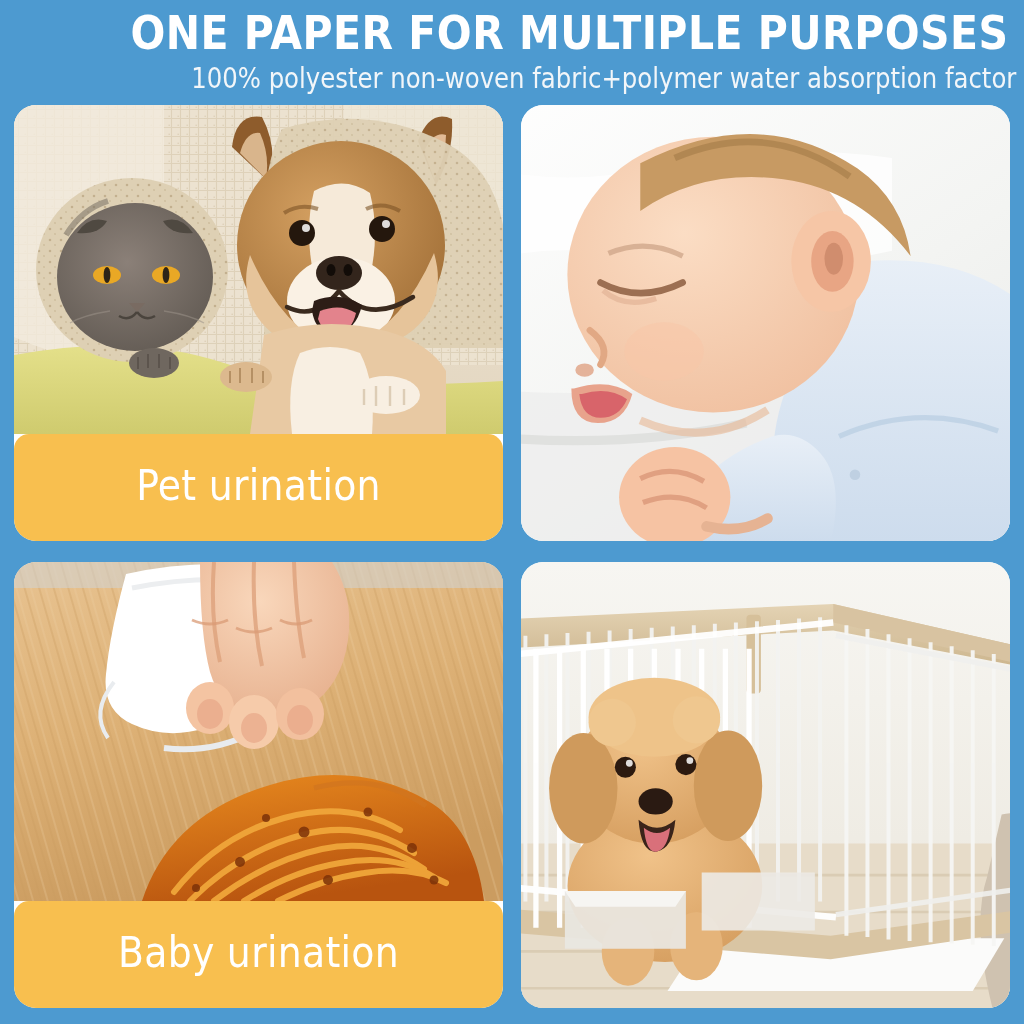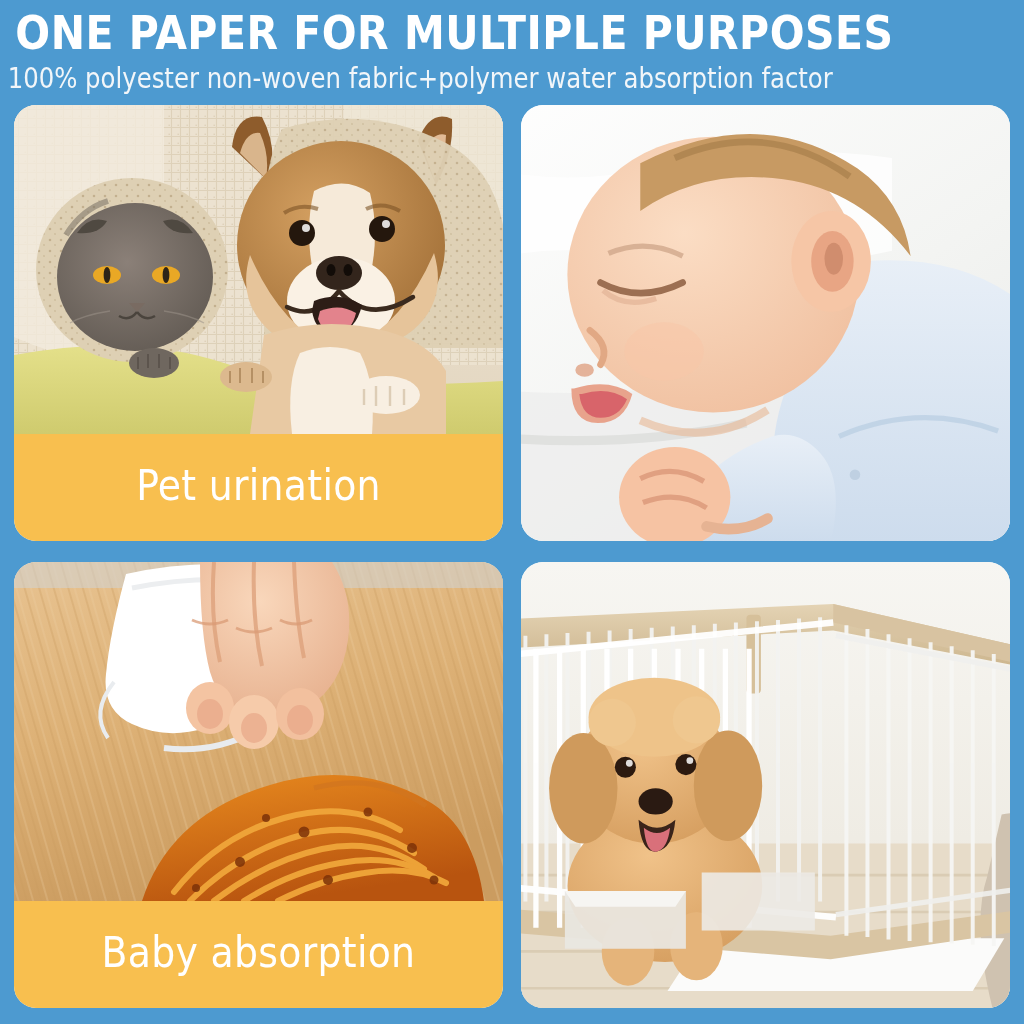--- a/index.html
+++ b/index.html
@@ -22,21 +22,21 @@
     background: #4d9ad0;
   }
 
   
   .header {
     position: absolute;
     top: 0; left: 0;
     width: 1024px;
     height: 100px;
     padding-top: 6px;
-    text-align: left;
+    text-align: right;
   }
 
   .headline {
     font-family: "Liberation Sans Narrow", "DejaVu Sans Condensed", "Liberation Sans", sans-serif;
     font-weight: 700;
     font-size: 47px;
     line-height: 54px;
     letter-spacing: 0.5px;
     color: #ffffff;
     white-space: nowrap;
@@ -90,20 +90,21 @@
     color: #ffffff;
     display: flex;
     align-items: center;
     justify-content: center;
     font-family: "Liberation Sans Narrow", "DejaVu Sans Condensed", "Liberation Sans", sans-serif;
     font-weight: 400;
     font-size: 42px;
     letter-spacing: 0.3px;
     line-height: 1;
     padding-bottom: 4px;
+    border-radius: 15px;
   }
 
   .scene { position: absolute; inset: 0; width: 100%; height: 100%; display: block; }
 </style>
 </head>
 <body>
 
 <div class="poster">
 
   <div class="header">
@@ -333,21 +334,21 @@
             <circle cx="354" cy="250" r="4.5"></circle>
               <circle cx="398" cy="286" r="5"></circle>
             <circle cx="314" cy="318" r="5"></circle>
               <circle cx="252" cy="256" r="4"></circle>
             <circle cx="420" cy="318" r="4.5"></circle>
               <circle cx="182" cy="326" r="4"></circle>
           </g>
           <path d="M300 226q64-16 112 18" stroke="#d07520" stroke-width="5" fill="none" opacity="0.7"></path>
         </svg>
       </div>
-      <div class="caption">Baby absorption</div>
+      <div class="caption">Baby urination</div>
     </div>
 
     <div class="card">
       <div class="photo">
         <svg class="scene" viewBox="0 0 489 339" preserveAspectRatio="xMidYMid slice">
           <defs>
             <linearGradient id="room" x1="0" y1="0" x2="0" y2="1">
               <stop offset="0" stop-color="#f7f6f2"></stop>
                 <stop offset="0.62" stop-color="#efece4"></stop>
                 <stop offset="1" stop-color="#e0d6c6"></stop>

